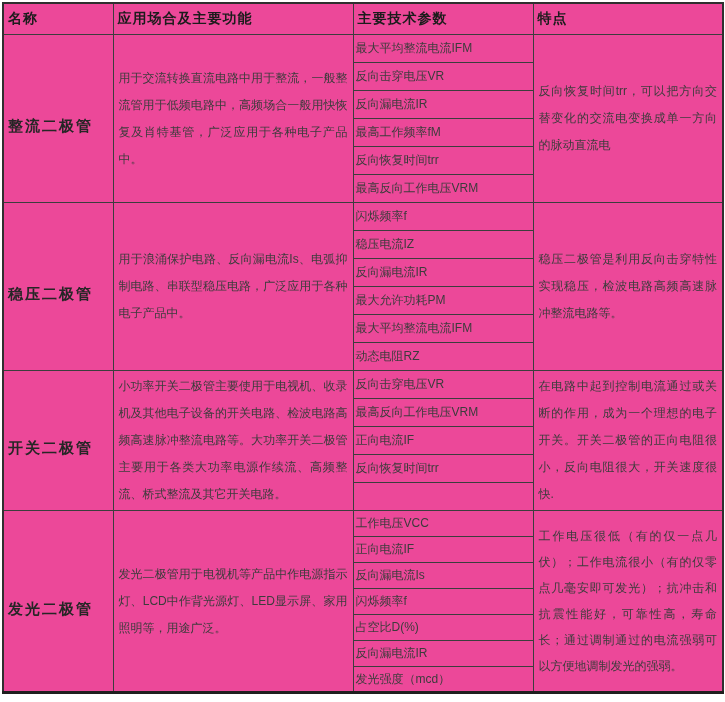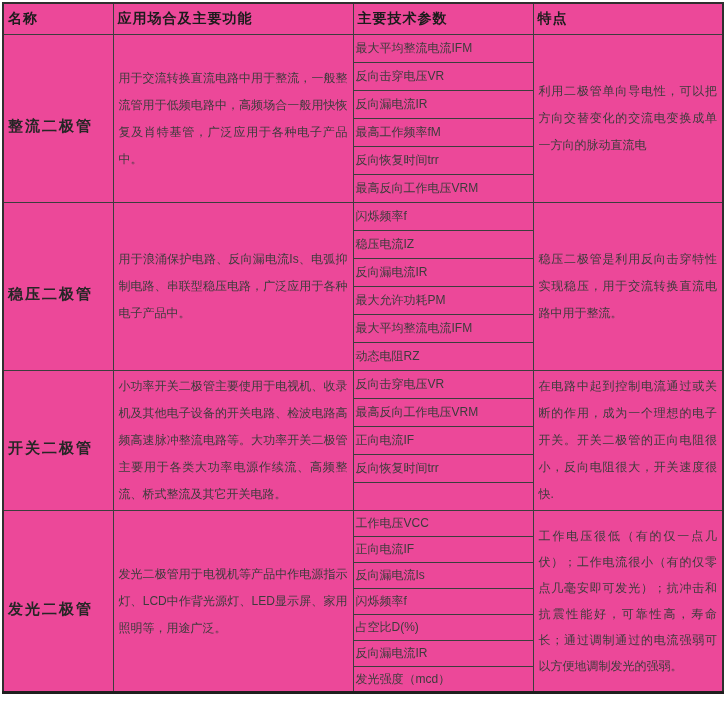--- a/index.html
+++ b/index.html
@@ -95,21 +95,21 @@
         <th>主要技术参数</th>
         <th>特点</th>
       </tr>
     </thead>
 
     <tbody class="r1">
       <tr>
         <td class="name" rowspan="6">整流二极管</td>
         <td class="app" rowspan="6">用于交流转换直流电路中用于整流，一般整流管用于低频电路中，高频场合一般用快恢复及肖特基管，广泛应用于各种电子产品中。</td>
         <td class="param">最大平均整流电流IFM</td>
-        <td class="feat" rowspan="6">利用二极管单向导电性，可以把方向交替变化的交流电变换成单一方向的脉动直流电</td>
+        <td class="feat" rowspan="6">反向恢复时间trr，可以把方向交替变化的交流电变换成单一方向的脉动直流电</td>
       </tr>
       <tr>
           <td class="param">反向击穿电压VR</td>
         </tr>
       <tr>
           <td class="param">反向漏电流IR</td>
         </tr>
       <tr>
           <td class="param">最高工作频率fM</td>
         </tr>
@@ -119,21 +119,21 @@
       <tr>
           <td class="param">最高反向工作电压VRM</td>
         </tr>
     </tbody>
 
     <tbody class="r2">
       <tr>
         <td class="name" rowspan="6">稳压二极管</td>
         <td class="app" rowspan="6">用于浪涌保护电路、反向漏电流Is、电弧抑制电路、串联型稳压电路，广泛应用于各种电子产品中。</td>
         <td class="param">闪烁频率f</td>
-        <td class="feat" rowspan="6">稳压二极管是利用反向击穿特性实现稳压，用于交流转换直流电路中用于整流。</td>
+        <td class="feat" rowspan="6">稳压二极管是利用反向击穿特性实现稳压，检波电路高频高速脉冲整流电路等。</td>
       </tr>
       <tr>
           <td class="param">稳压电流IZ</td>
         </tr>
       <tr>
           <td class="param">反向漏电流IR</td>
         </tr>
       <tr>
           <td class="param">最大允许功耗PM</td>
         </tr>

